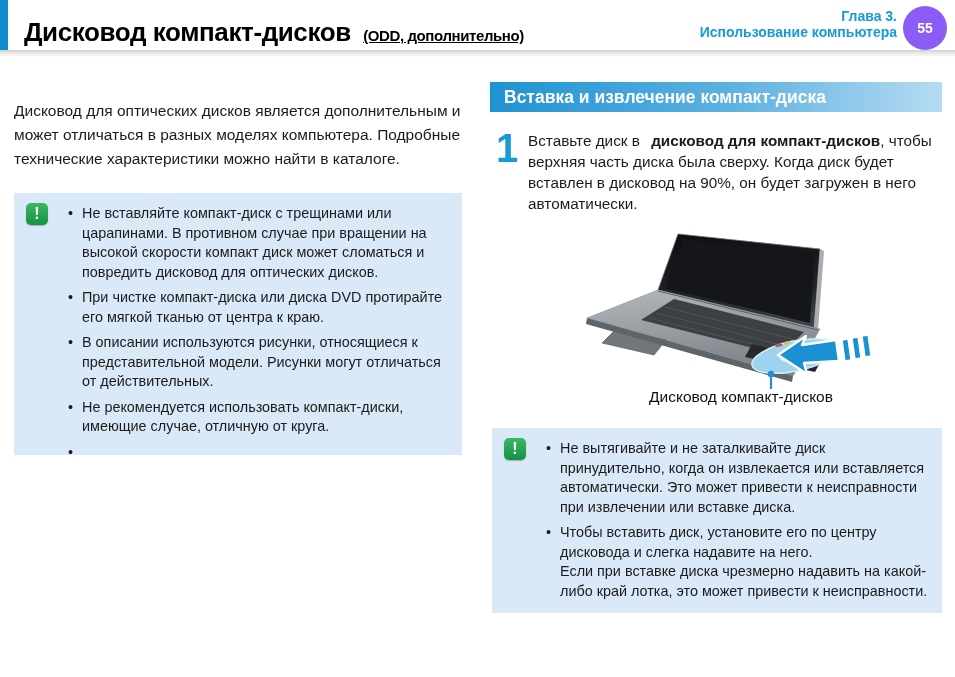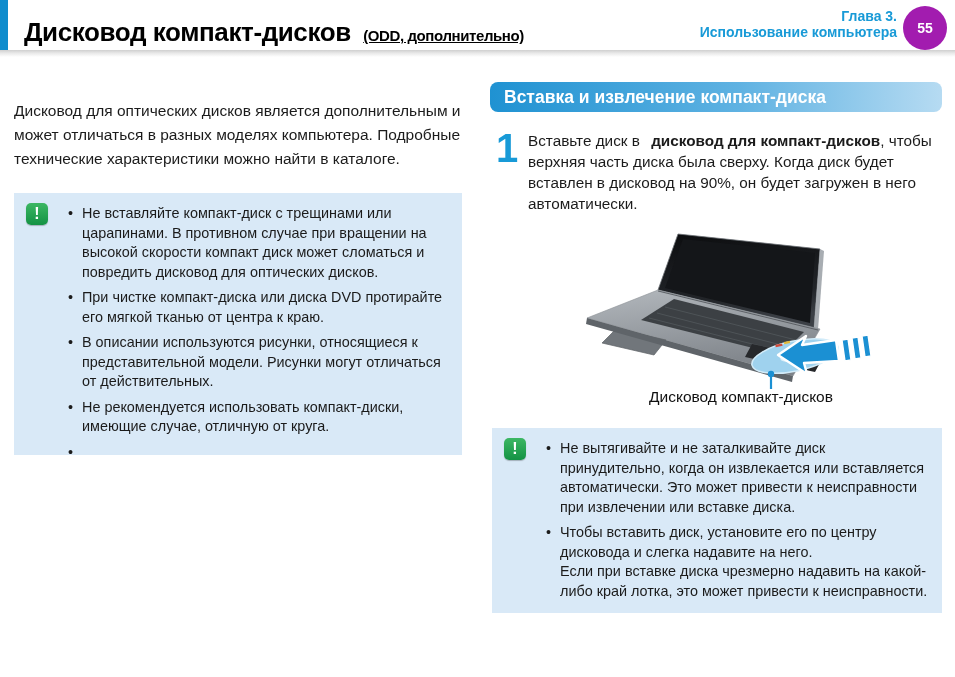--- a/index.html
+++ b/index.html
@@ -6,21 +6,21 @@
   html,body { background:#ffffff; }
   body { font-family:"Liberation Sans", sans-serif; color:#1b1b1b; }
   .page { position:relative; width:955px; height:677px; background:#ffffff; overflow:hidden; }
 
   
   .left-strip { position:absolute; left:0; top:0; width:8px; height:53px; background:#0f8ccd; }
   .page-title { position:absolute; left:24px; top:12px; width:620px; font-weight:bold; color:#000; letter-spacing:-0.4px; }
   .page-title .main { font-size:26px; }
   .page-title .suffix { font-size:15px; margin-left:4px;text-decoration:underline; }
   .chapter { position:absolute; right:58px; top:9px; text-align:right; color:#189ad7; font-weight:bold; font-size:14px; line-height:15.5px; }
-  .page-circle { position:absolute; left:903px; top:6px; width:44px; height:44px; border-radius:50%; background:#a21caf; color:#fff; font-weight:bold; font-size:14px; display:flex; align-items:center; justify-content:center; }
+  .page-circle { position:absolute; left:903px; top:6px; width:44px; height:44px; border-radius:50%; background:#8b5cf6; color:#fff; font-weight:bold; font-size:14px; display:flex; align-items:center; justify-content:center; }
   .header-rule { position:absolute; left:0; top:50px; width:955px; height:7px; background:linear-gradient(180deg,#cfcfcf 0%,#e9e9e9 45%,#ffffff 100%); }
 
   
   .col-left  { position:absolute; left:14px;  top:0; width:448px; height:677px;margin-top:21px; }
   .col-right { position:absolute; left:490px; top:0; width:452px; height:677px; }
 
   .intro { position:absolute; left:0; top:78px; width:448px; font-size:15.5px; line-height:24px; color:#1b1b1b; }
 
   
   .note-box { position:absolute; background:#d9e9f7; padding:11px 14px 12px 54px; }
@@ -30,21 +30,21 @@
                background:linear-gradient(180deg,#3cb763 0%,#149244 100%);
                color:#fff; font-weight:bold; font-size:16px; line-height:22px; text-align:center;
                box-shadow:0 1px 1px rgba(0,0,0,0.25); }
   .note-box ul { list-style:none; }
   .note-box li { position:relative; padding-left:14px; font-size:14.4px; line-height:19.5px; margin-bottom:6px; }
   .note-box li:last-child { margin-bottom:0; }
   .note-box .bullet { position:absolute; left:0; top:0; color:#1b1b1b; }
   .note-box .line2 { display:block; }
 
   
-  .section-bar { position:absolute; left:0; top:82px; width:452px; height:30px; border-radius:8px;
+  .section-bar { position:absolute; left:0; top:82px; width:452px; height:30px; border-radius:0;
                  background:linear-gradient(90deg,#1f92d2 0%,#5fb2e2 55%,#b6dbf2 100%);
                  color:#ffffff; font-weight:bold; font-size:17.5px; line-height:30px; padding-left:14px; }
   .step { position:absolute; left:6px; top:130px; width:446px; display:flex; }
   .step-num { width:26px; color:#189ad7; font-weight:bold; font-size:40px; line-height:36px; flex:0 0 26px; }
   .step-text { margin-left:6px; font-size:15.3px; line-height:21px; width:414px; }
   .step-text b { font-weight:bold;margin-left:7px; }
 
   .figure { position:absolute; left:0; top:228px; width:452px; height:162px; }
   .figcaption { position:absolute; left:0; top:388px; width:452px; text-align:center; padding-left:50px; font-size:15.5px; color:#111; }
 </style>

